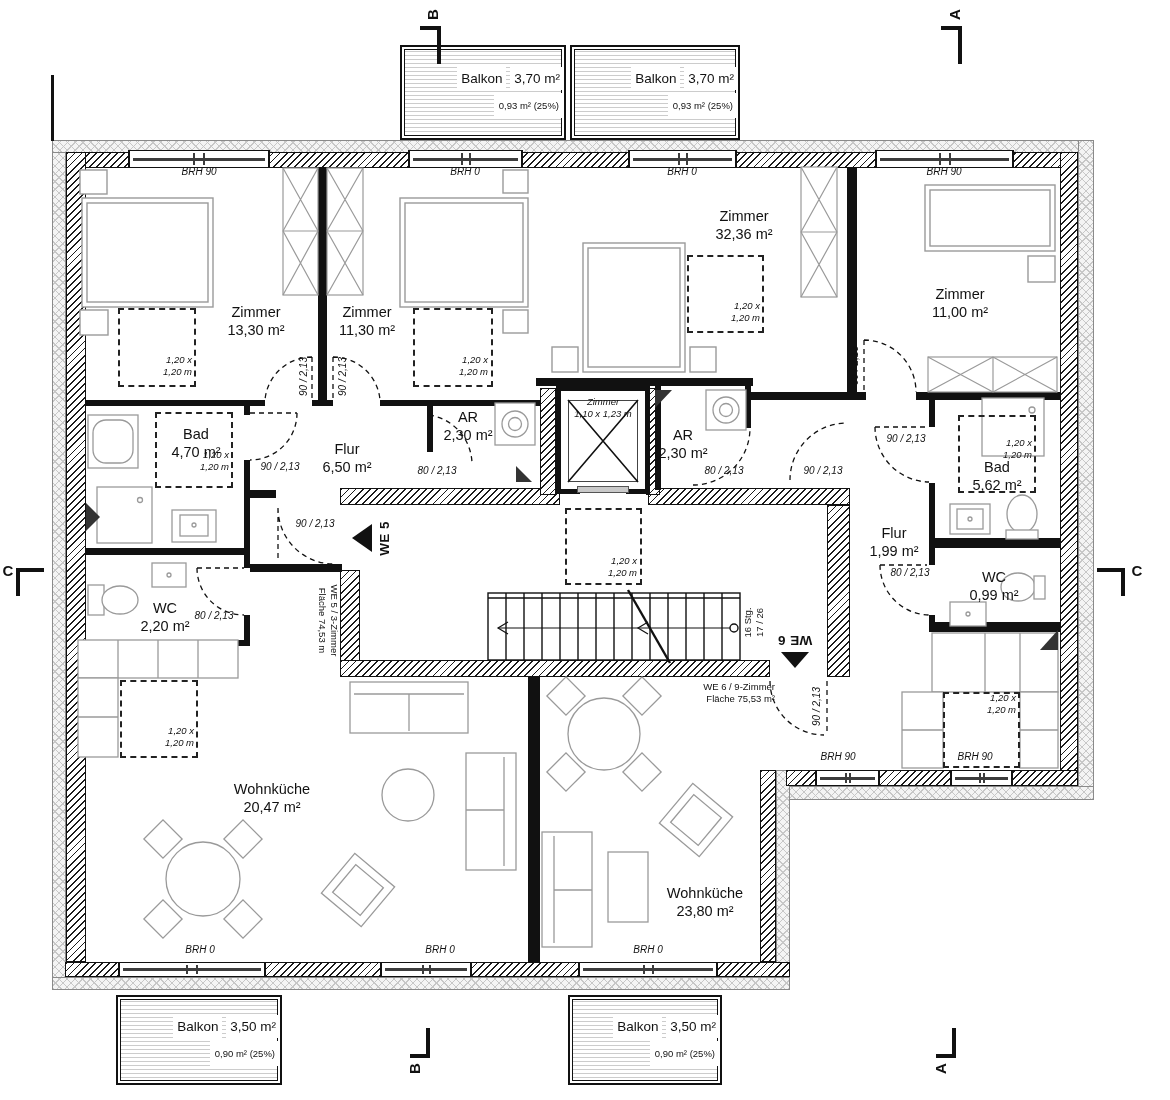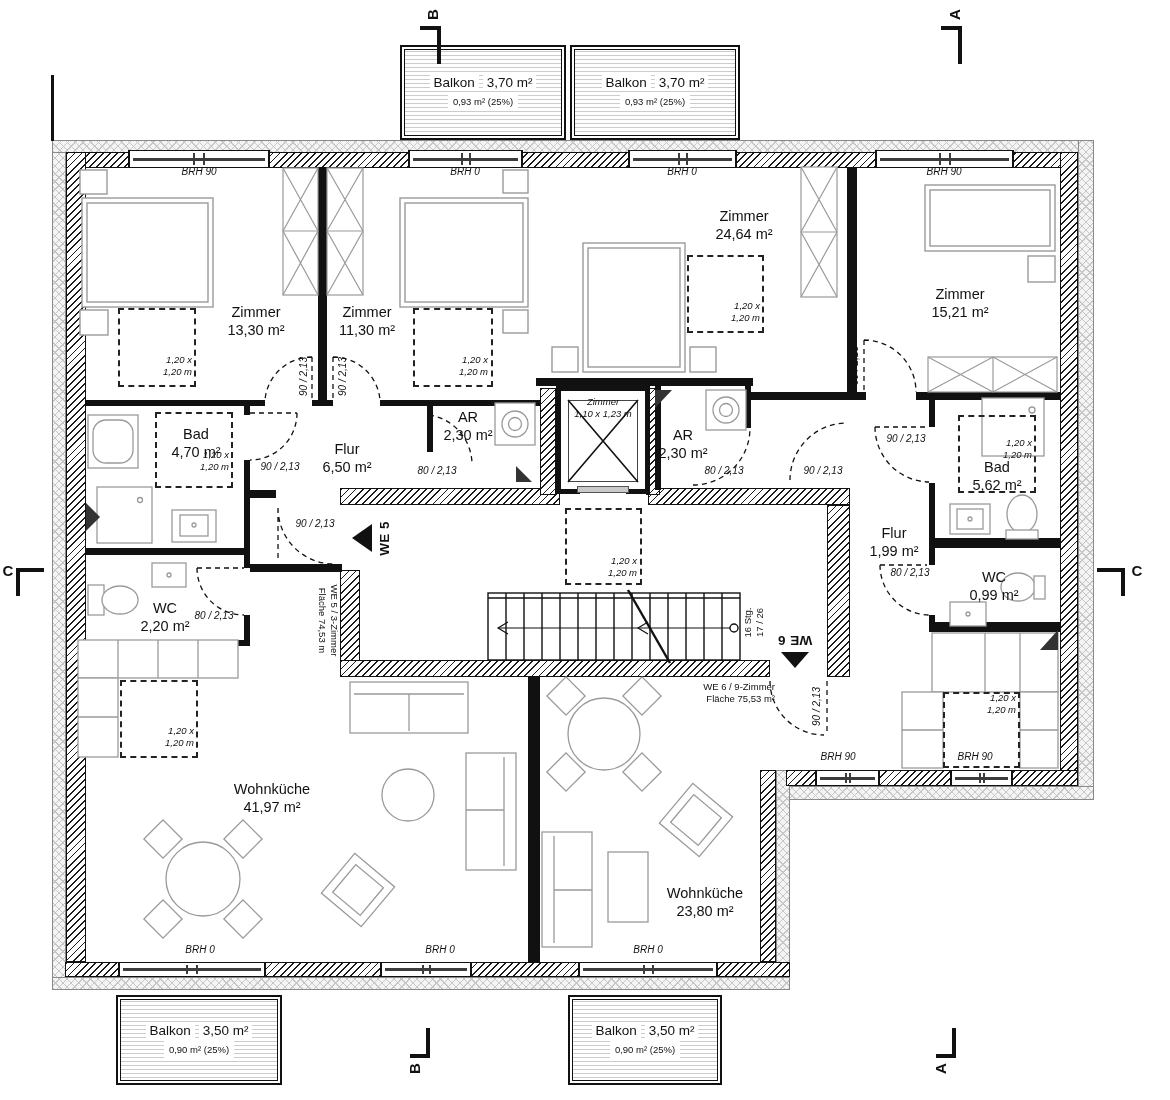--- a/index.html
+++ b/index.html
@@ -13,21 +13,21 @@
           repeating-linear-gradient(-45deg,#c7c7c7 0 1px,rgba(0,0,0,0) 1px 5.5px);
           background-color:#f4f4f4;border:1px solid #8a8a8a}
   .wall{background:#111}
   .win{background:#fff;border:1px solid #111;border-left:2px solid #111;border-right:2px solid #111}
   .win .mid{position:absolute;left:3px;right:3px;top:50%;height:3px;margin-top:-1.5px;background:#3c3c3c}
   .win .t1,.win .t2{position:absolute;top:2px;bottom:2px;width:2px;background:#3c3c3c}
   .win .t1{left:46%}.win .t2{left:53%}
   .balc{background:repeating-linear-gradient(180deg,#cccccc 0 1px,#fff 1px 4px);
         border:2px solid #111;box-shadow:inset 0 0 0 2px #fff,inset 0 0 0 3px #111;
         display:flex;align-items:center;justify-content:center}
-  .balc-inner{text-align:center;line-height:15px;font-size:13.5px}
+  .balc-inner{text-align:right;line-height:23px;font-size:13.5px}
   .balc-inner .nm,.balc-inner .ar{background:#fff;padding:0 4px;display:inline-block}
   .balc-inner .sub{font-size:9.5px;background:#fff;padding:1px 5px;margin-top:3px;display:inline-block}
   .rlabel{text-align:center;font-size:14.5px;line-height:18px;white-space:nowrap}
   .ann{font-style:italic;font-size:10px;white-space:nowrap;color:#111}
   .annc{text-align:center}
   .rwbox{border:2px dashed #222}
   .rwlab{font-style:italic;font-size:9.5px;line-height:12px;text-align:right;white-space:nowrap}
   .rot-90{transform:rotate(-90deg)}
   .rot90{transform:rotate(90deg)}
   .rot180{transform:rotate(180deg)}
@@ -423,29 +423,29 @@
   <div class="abs rlabel" style="left:423px;top:408px;width:90px">
     <div>AR</div>
       <div>2,30 m²</div>
     </div>
   <div class="abs rlabel" style="left:120px;top:599px;width:90px">
     <div>WC</div>
       <div>2,20 m²</div>
     </div>
   <div class="abs rlabel" style="left:212px;top:780px;width:120px">
     <div>Wohnküche</div>
-      <div>41,97 m²</div>
+      <div>20,47 m²</div>
     </div>
   <div class="abs rlabel" style="left:699px;top:207px;width:90px">
     <div>Zimmer</div>
-      <div>24,64 m²</div>
+      <div>32,36 m²</div>
     </div>
   <div class="abs rlabel" style="left:915px;top:285px;width:90px">
     <div>Zimmer</div>
-      <div>15,21 m²</div>
+      <div>11,00 m²</div>
     </div>
   <div class="abs rlabel" style="left:638px;top:426px;width:90px">
     <div>AR</div>
       <div>2,30 m²</div>
     </div>
   <div class="abs rlabel" style="left:952px;top:458px;width:90px">
     <div>Bad</div>
       <div>5,62 m²</div>
     </div>
   <div class="abs rlabel" style="left:849px;top:524px;width:90px">

